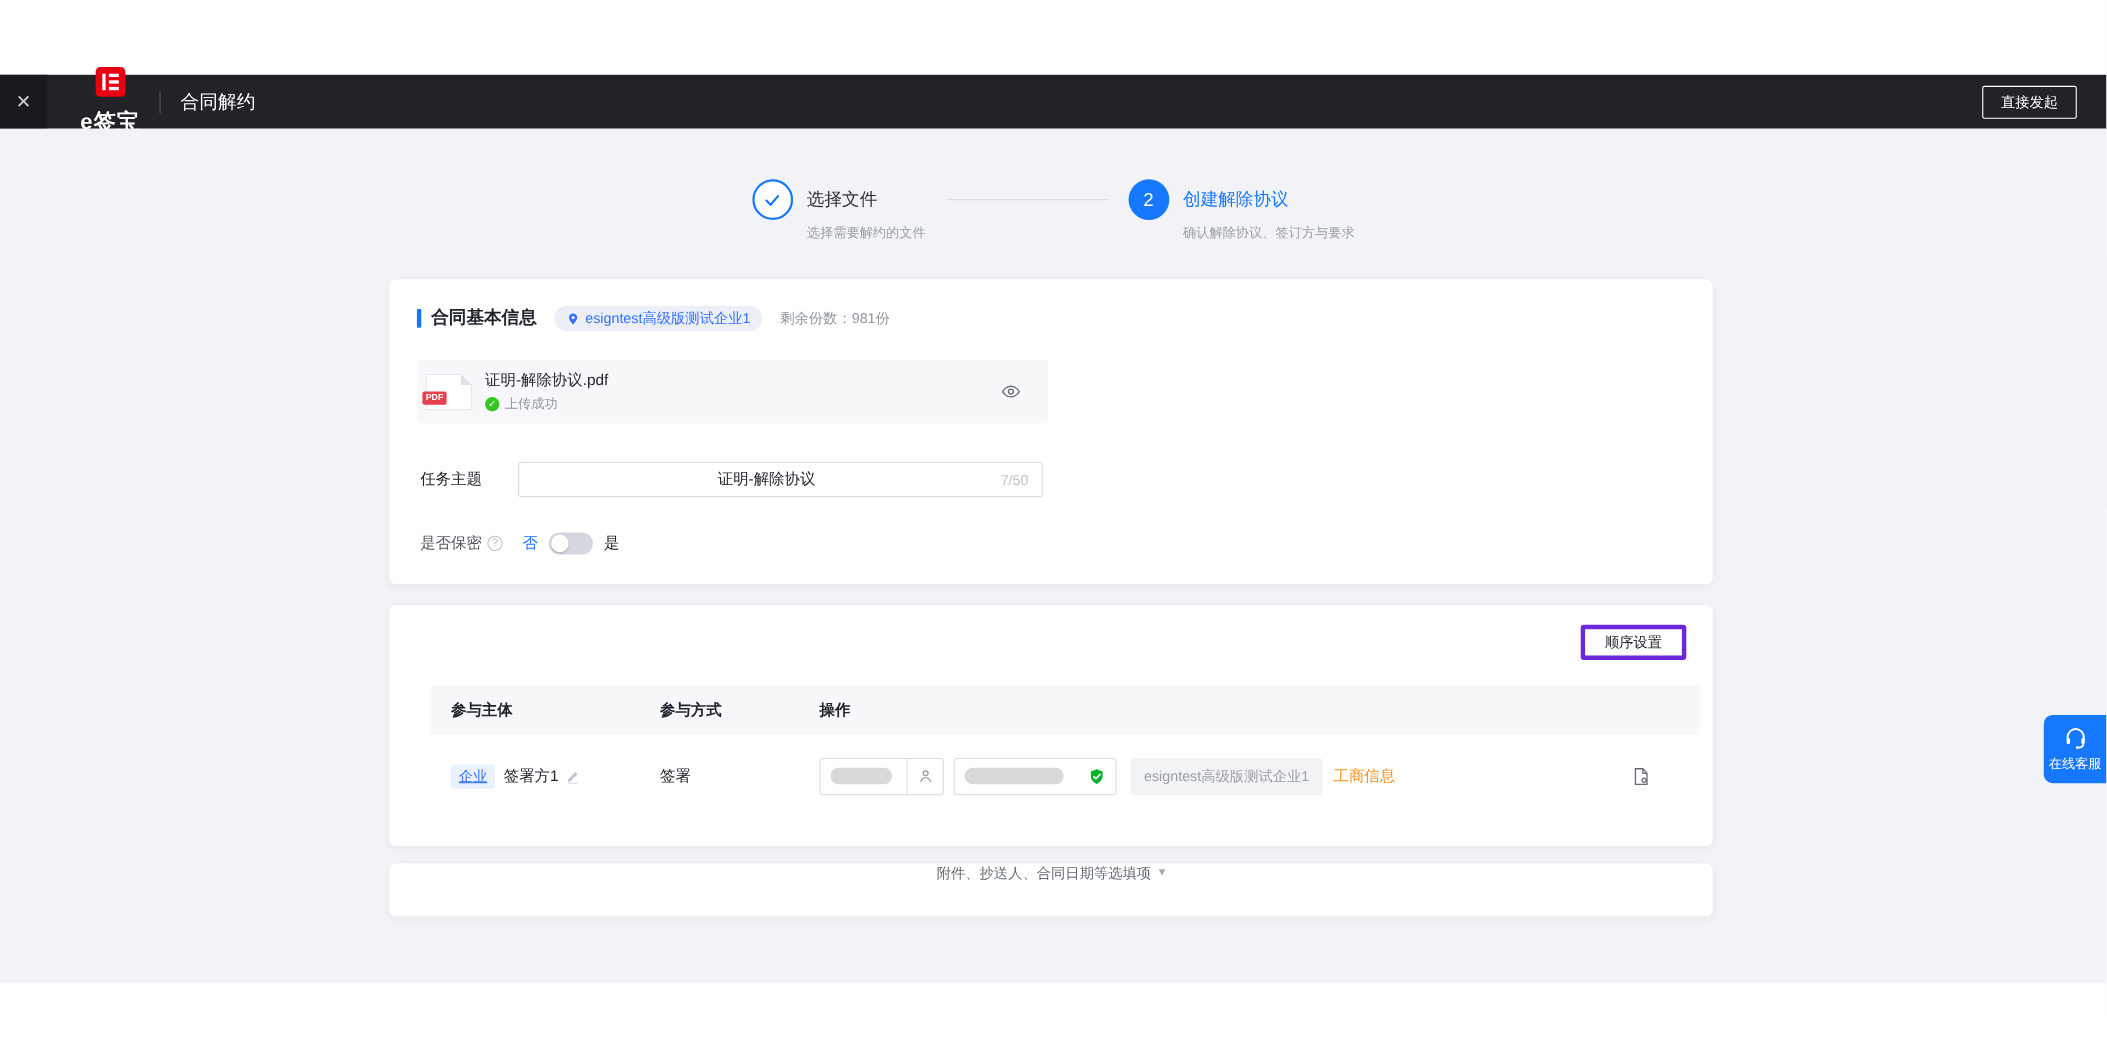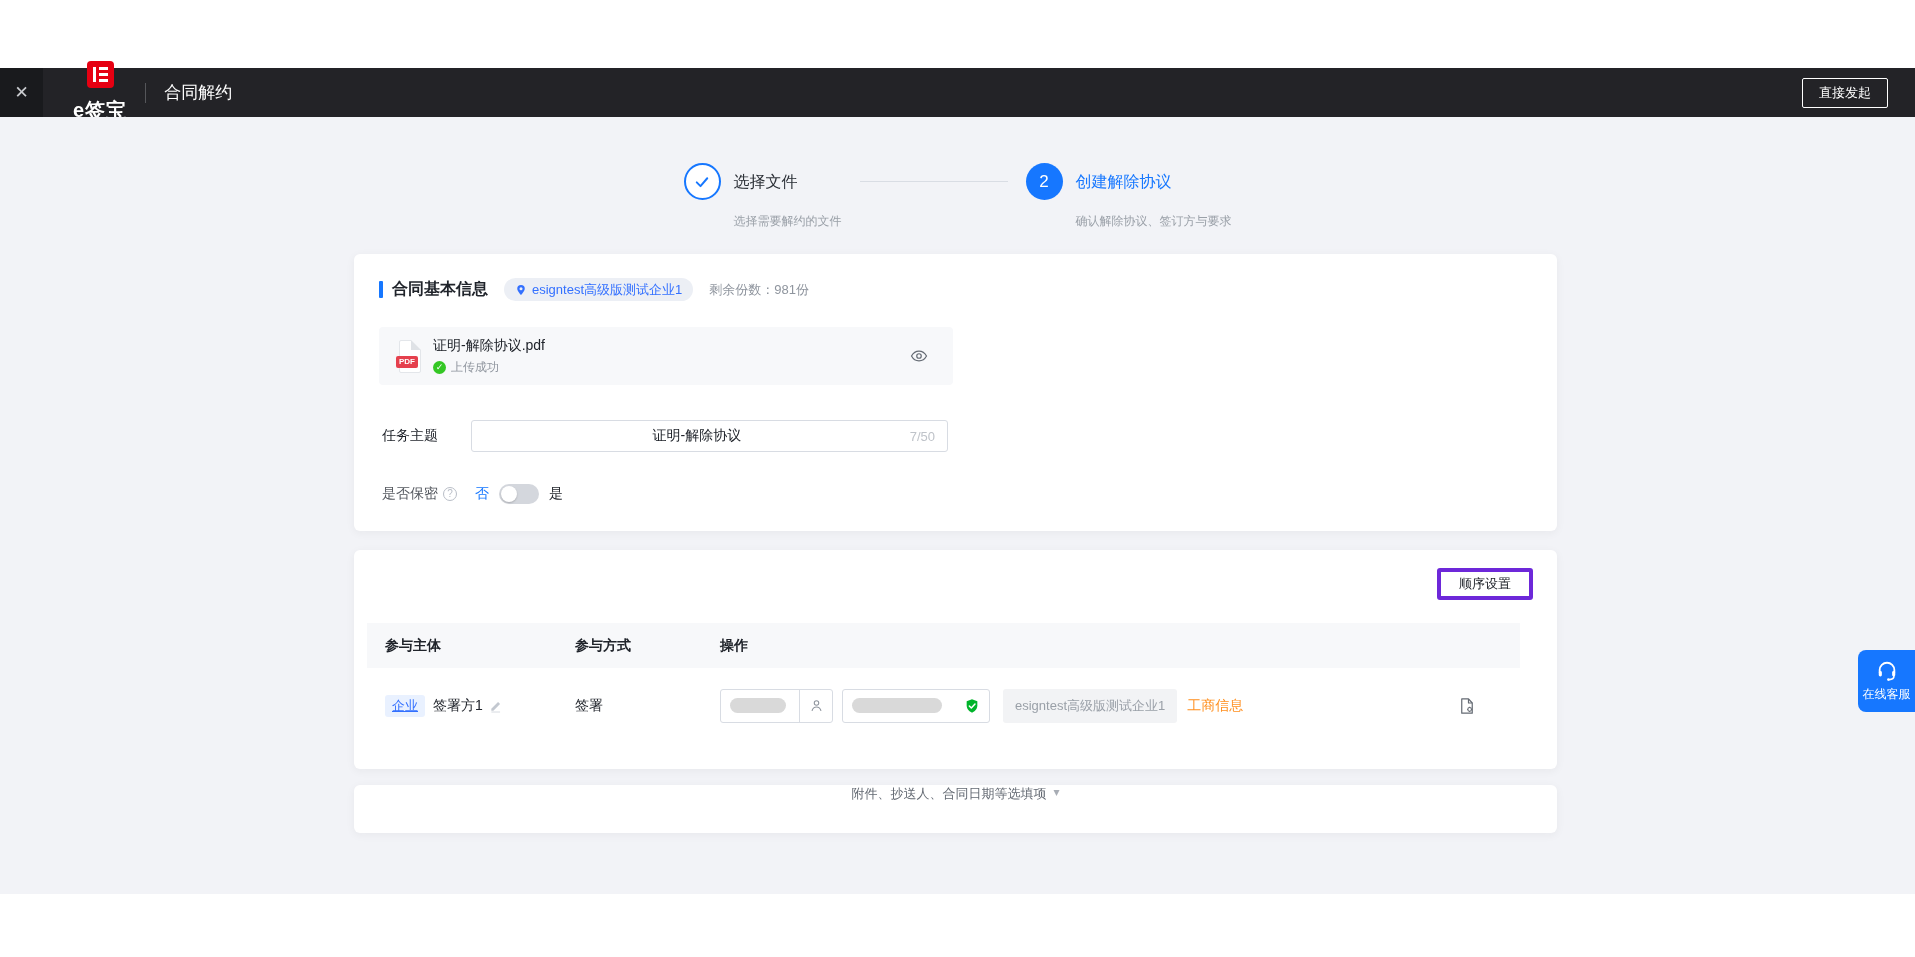--- a/index.html
+++ b/index.html
@@ -26,36 +26,36 @@
   .content { position:absolute; top:117px; left:0; width:100%; height:777px; background:#f2f3f7; }
 
   
   .stepper { position:absolute; top:46px; left:0; width:100%; display:flex; justify-content:center; align-items:flex-start; }
   .step { display:flex; gap:13px; }
   .step-circle { width:37px; height:37px; border-radius:50%; flex:none; display:flex; align-items:center; justify-content:center; }
   .step-circle.done { background:#fff; border:2px solid #1677ff; }
   .step-circle.active { background:#1677ff; color:#fff; font-size:17px; }
   .step-label { font-size:16px; color:#2b2f36; line-height:37px; white-space:nowrap; }
   .step-label.active { color:#1677ff; }
-  .step-sub { margin-top:13px; font-size:12px; color:#9aa0a8; white-space:nowrap; }
+  .step-sub { margin-top:3px; font-size:12px; color:#9aa0a8; white-space:nowrap; }
   .step-line { width:148px; height:1px; background:#d9dde4; margin:18px 18px 0 18px; flex:none; }
 
   
   .card { position:absolute; left:354px; width:1203px; background:#fff; border-radius:6px; box-shadow:0 2px 10px rgba(31,35,41,0.05); }
   .card-basic { top:137px; height:277px; }
   .card-signers { top:433px; height:219px; }
 
   .card-head { position:absolute; left:25px; top:24px; right:24px; display:flex; align-items:center; }
   .tbar { width:4px; height:17px; background:#1677ff; border-radius:1px; margin-right:9px; flex:none; }
   .card-title { font-size:16px; font-weight:bold; color:#20242b; }
   .org-badge { margin-left:16px; height:23px; background:#eceff5; border-radius:12px; display:flex; align-items:center; gap:5px; padding:0 11px; color:#3370ff; font-size:13px; }
   .quota { margin-left:16px; color:#8f959e; font-size:13px; }
 
   .file-row { position:absolute; left:25px; top:73px; width:574px; height:58px; background:#f7f8fa; border-radius:4px; display:flex; align-items:center; }
-  .pdf-icon { position:relative; width:22px; height:33px; margin-left:20px; background:#fff; border:1px solid #e3e6ea; border-radius:2px; flex:none; }
+  .pdf-icon { position:relative; width:42px; height:33px; margin-left:8px; background:#fff; border:1px solid #e3e6ea; border-radius:2px; flex:none; }
   .pdf-icon::after { content:""; position:absolute; right:-1px; top:-1px; border:5px solid; border-color:#f7f8fa #f7f8fa #dfe2e6 #dfe2e6; }
   .pdf-tag { position:absolute; left:-4px; bottom:4px; background:#e5404d; color:#fff; font-size:8px; font-weight:bold; line-height:12px; padding:0 3px; border-radius:2px; }
   .file-meta { margin-left:12px; }
   .file-name { font-size:14px; color:#20242b; }
   .file-status { margin-top:4px; display:flex; align-items:center; gap:5px; font-size:12px; color:#8f959e; }
   .ok-icon { width:13px; height:13px; background:#34c724; border-radius:50%; color:#fff; font-size:9px; line-height:13px; text-align:center; flex:none; }
   .eye-btn { margin-left:auto; margin-right:25px; cursor:pointer; display:flex; }
 
   .form-row { position:absolute; left:28px; display:flex; align-items:center; }
   .form-row.subject { top:166px; }
@@ -67,21 +67,21 @@
   .form-row.secrecy { top:230px; }
   .secrecy-label { font-size:14px; color:#53575e; }
   .q-icon { margin-left:5px; width:14px; height:14px; border:1px solid #b9bec7; border-radius:50%; color:#b9bec7; font-size:10px; line-height:12px; text-align:center; }
   .tog-off { margin-left:18px; font-size:14px; color:#1677ff; }
   .toggle { margin-left:10px; width:40px; height:20px; background:#d4d7dd; border-radius:10px; position:relative; cursor:pointer; flex:none; }
   .toggle .knob { position:absolute; left:2px; top:2px; width:16px; height:16px; background:#fff; border-radius:50%; box-shadow:0 1px 2px rgba(0,0,0,.2); }
   .tog-on { margin-left:10px; font-size:14px; color:#20242b; }
 
   
   .order-btn { position:absolute; right:24px; top:18px; height:32px; padding:0 18px; background:#fff; border:4px solid #6d28d9; border-radius:3px; font-size:13px; color:#20242b; cursor:pointer; font-family:inherit; }
-  .table { position:absolute; left:13px; top:73px; width:1153px; }
+  .table { position:absolute; left:38px; top:73px; width:1153px; }
   .thead, .trow { display:grid; grid-template-columns:190px 145px 738px 1fr; }
   .thead { height:45px; background:#f7f8fa; align-items:center; font-size:14px; font-weight:600; color:#20242b; }
   .thead > div { padding-left:18px; }
   .trow { height:75px; align-items:center; font-size:14px; color:#20242b; }
   .trow > div { padding-left:18px; display:flex; align-items:center; }
   .ent-pill { background:#e9f1ff; color:#3370ff; font-size:13px; padding:2px 7px; border-radius:3px; text-decoration:underline; cursor:pointer; }
   .signer-name { margin-left:8px; }
   .edit-icon { margin-left:6px; display:flex; cursor:pointer; }
   .inp-group { display:flex; height:34px; border:1px solid #d8dce3; border-radius:3px; background:#fff; overflow:hidden; }
   .inp-text { width:78px; display:flex; align-items:center; padding:0 9px; }

